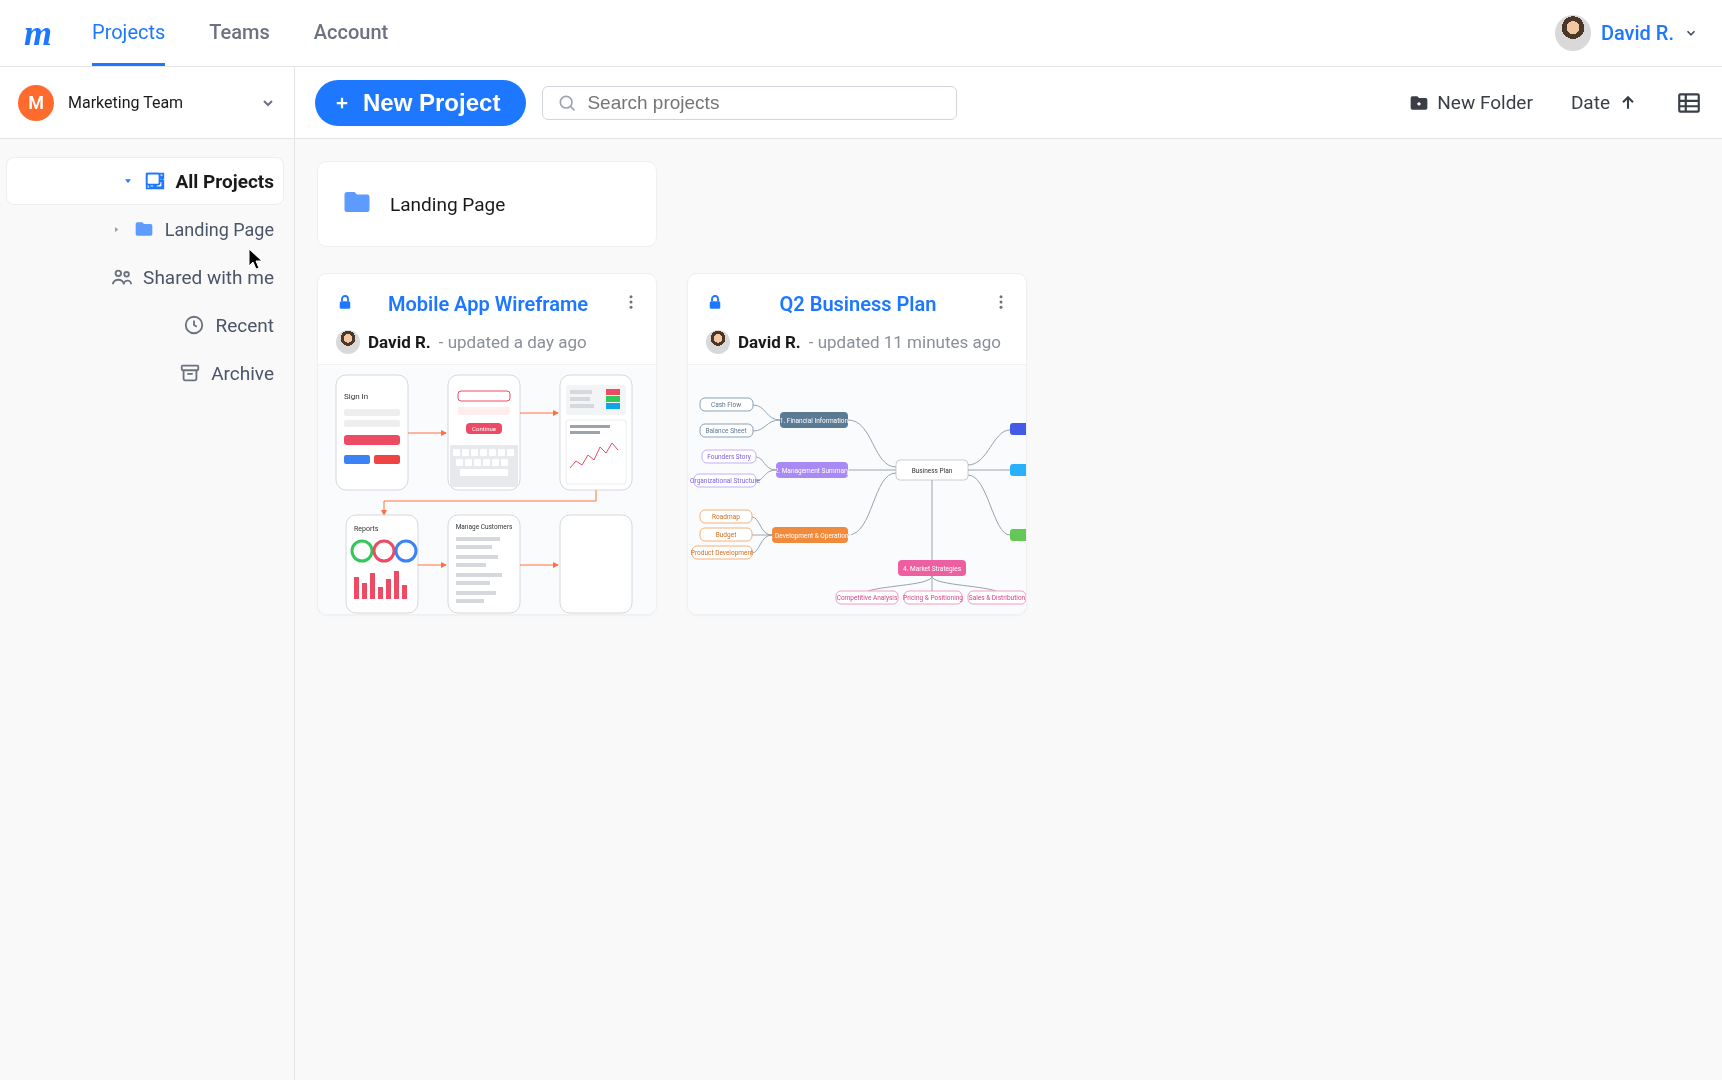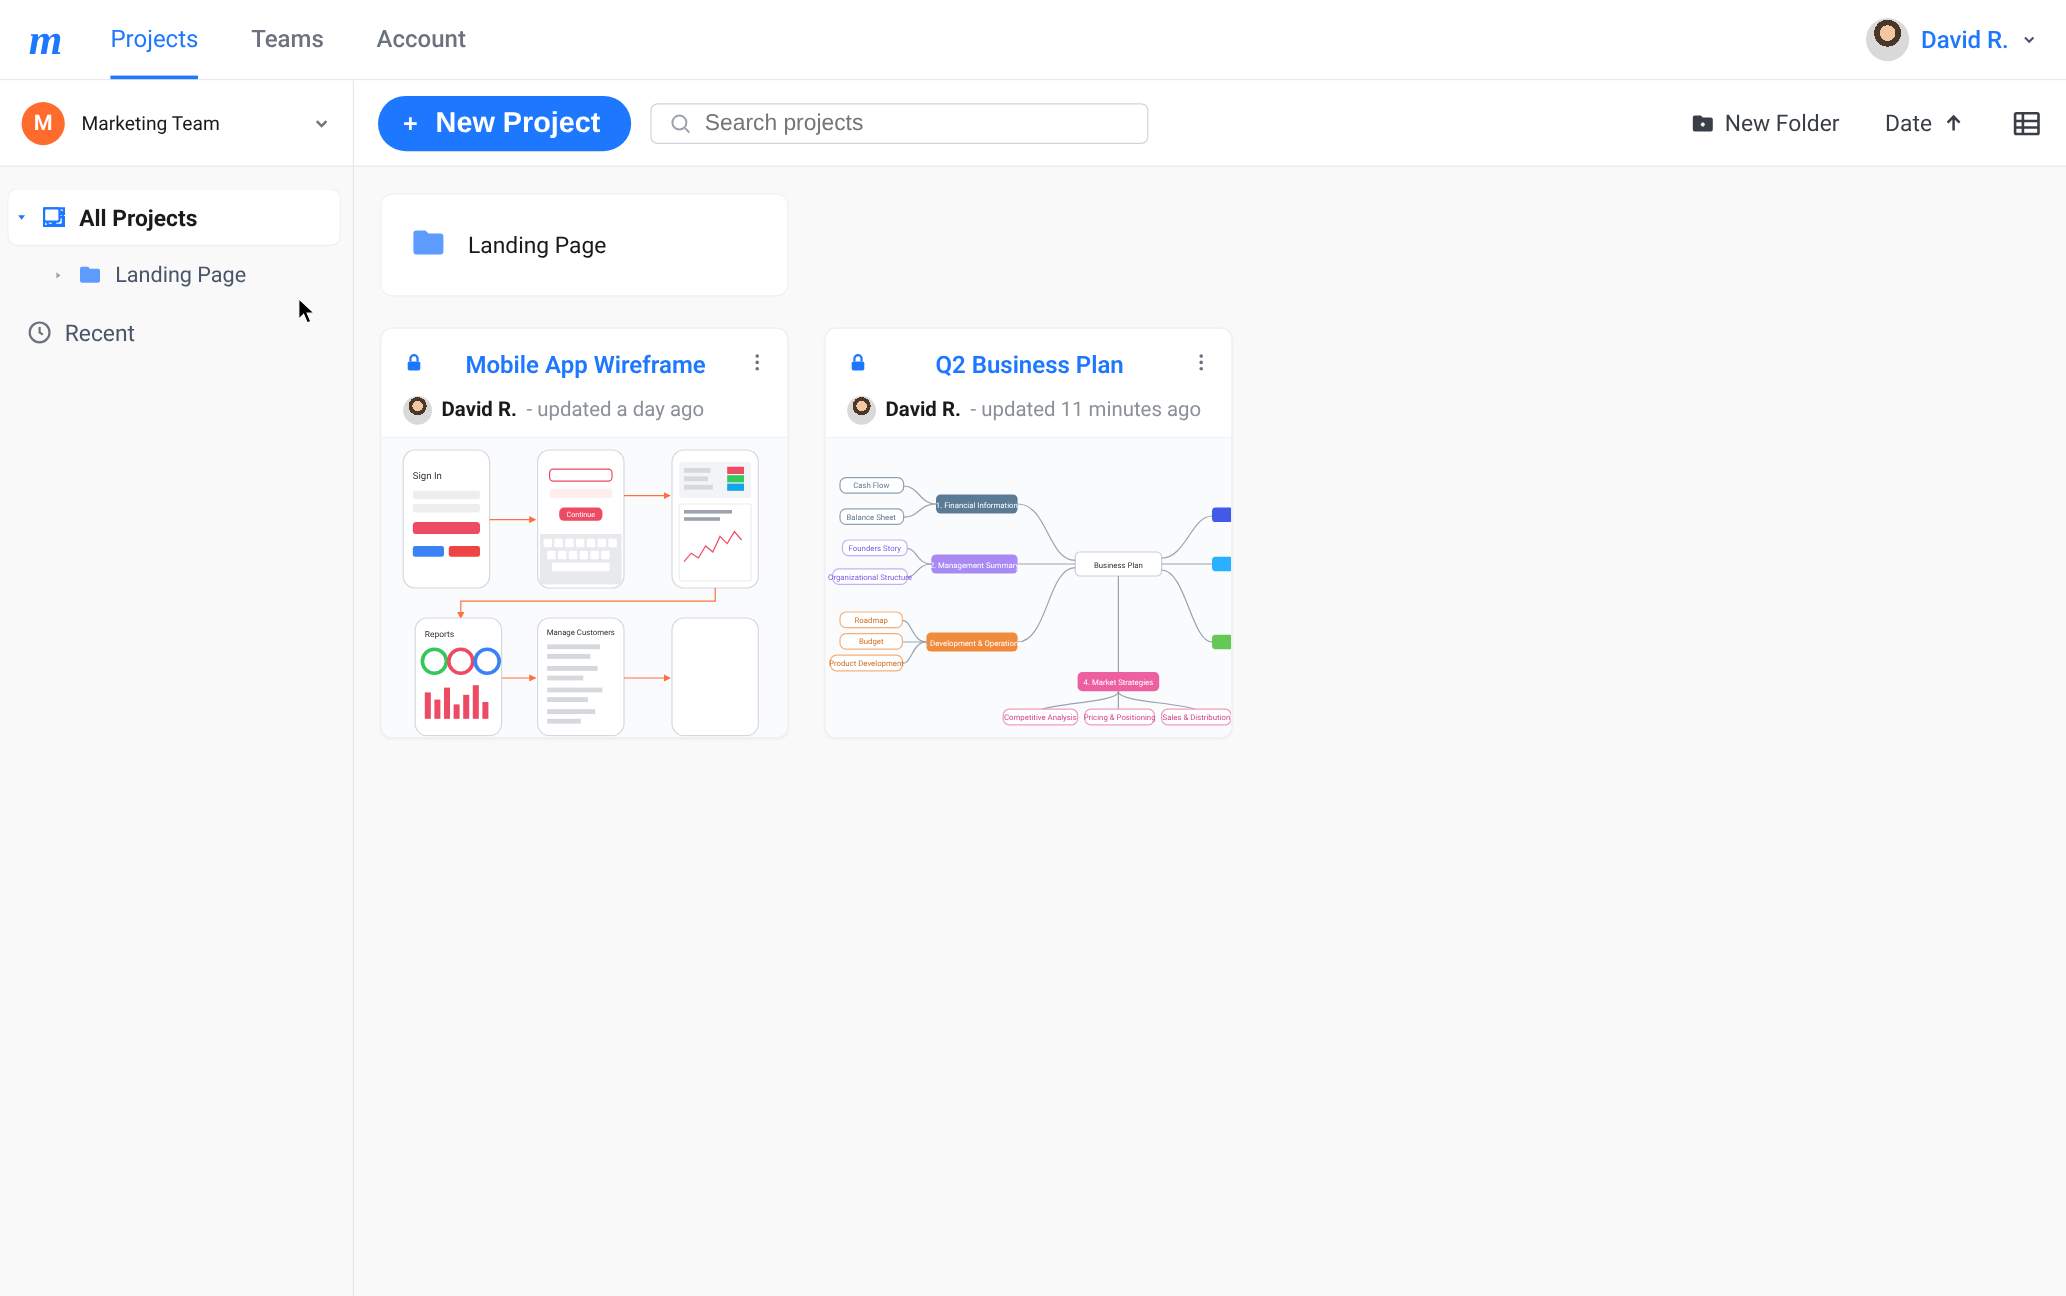--- a/index.html
+++ b/index.html
@@ -75,20 +75,21 @@
 
   .tree { padding: 18px 10px 0 6px; }
   .tree-row {
     display:flex; align-items:center; gap:10px;
     padding: 10px 10px 10px 6px;
     border-radius: 8px;
     font-size: 19px;
     color:#4a5568;
     cursor:pointer;
     min-height: 48px;
+    justify-content: flex-end;
   }
   .tree-row.selected { background:#fff; font-weight:700; color:#1a1a1a; box-shadow: 0 0 0 1px #eee inset;}
   .tree-row .caret { width:12px; display:flex; justify-content:center; color:#1d78ff;}
   .tree-row .ico { width:22px; display:flex; justify-content:center; color:#1d78ff;}
   .tree-row.sub { padding-left:36px; font-size:18px; }
   .tree-row.sub .caret{ color:#9ca3af;}
   .tree-row .ico.gray { color:#6b7280;}
   .tree-row.plain { padding-left:16px; }
 
   
@@ -209,31 +210,52 @@
         </span>
         <span class="ico">
           <svg width="22" height="20" viewBox="0 0 24 24" fill="#5e9bff">
               <path d="M10 4H4a2 2 0 0 0-2 2v12a2 2 0 0 0 2 2h16a2 2 0 0 0 2-2V8a2 2 0 0 0-2-2h-8l-2-2z"></path>
             </svg>
         </span>
         <span>Landing Page</span>
       </div>
 
 
+      <div class="tree-row plain">
+        <span class="ico gray">
+          <svg width="22" height="22" viewBox="0 0 24 24" fill="none" stroke="#6b7280" stroke-width="2">
+              <circle cx="8" cy="8" r="3"></circle>
+              <circle cx="17" cy="9" r="2.5"></circle>
+              <path d="M2 20c0-3 3-5 6-5s6 2 6 5"></path>
+              <path d="M14 20c0-2.5 2-4 4-4s4 1.5 4 4"></path>
+            </svg>
+        </span>
+        <span>Shared with me</span>
+      </div>
 
       <div class="tree-row plain">
         <span class="ico gray">
           <svg width="22" height="22" viewBox="0 0 24 24" fill="none" stroke="#6b7280" stroke-width="2">
               <circle cx="12" cy="12" r="9"></circle>
               <path d="M12 7v5l3 2"></path>
             </svg>
         </span>
         <span>Recent</span>
       </div>
 
+      <div class="tree-row plain">
+        <span class="ico gray">
+          <svg width="22" height="22" viewBox="0 0 24 24" fill="none" stroke="#6b7280" stroke-width="2">
+              <rect x="3" y="4" width="18" height="5" rx="1"></rect>
+              <path d="M5 9v9a2 2 0 0 0 2 2h10a2 2 0 0 0 2-2V9"></path>
+              <path d="M9 13h6"></path>
+            </svg>
+        </span>
+        <span>Archive</span>
+      </div>
     </div>
 
     <svg class="cursor-pointer-overlay" width="18" height="24" viewBox="0 0 18 24">
       <path d="M1 1 L1 18 L5 14 L8 21 L11 20 L8 13 L14 13 Z" fill="#000" stroke="#fff" stroke-width="1"></path>
     </svg>
   </div>
 
   <div class="content">
     <div class="toolbar">
       <button class="btn-primary">

